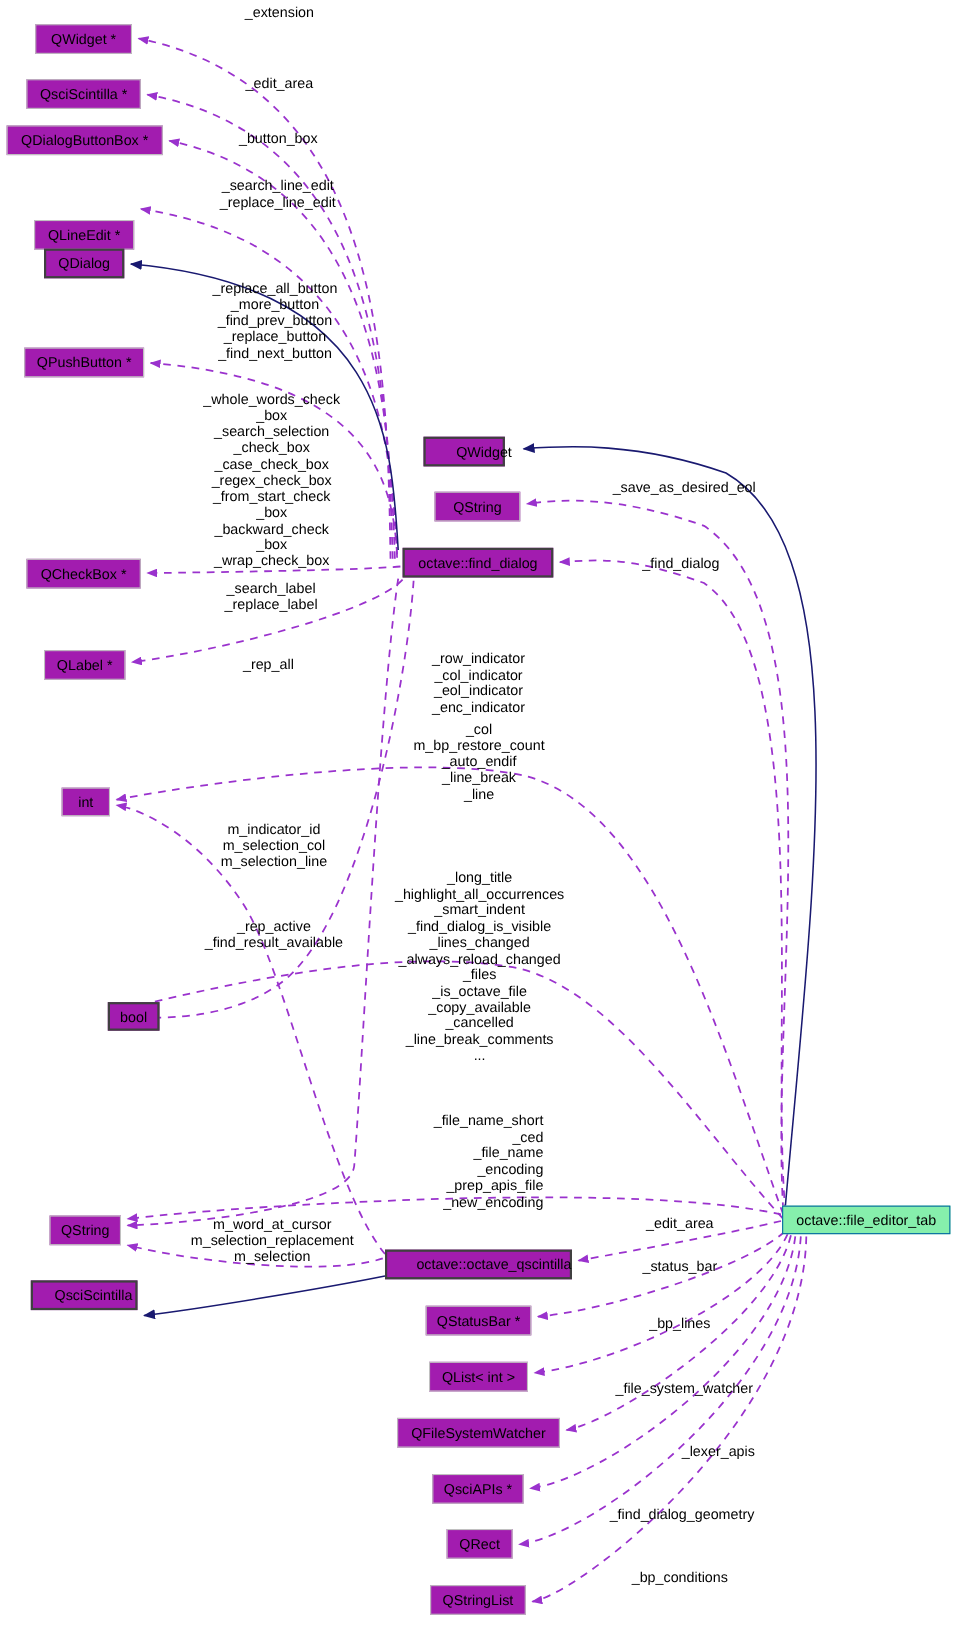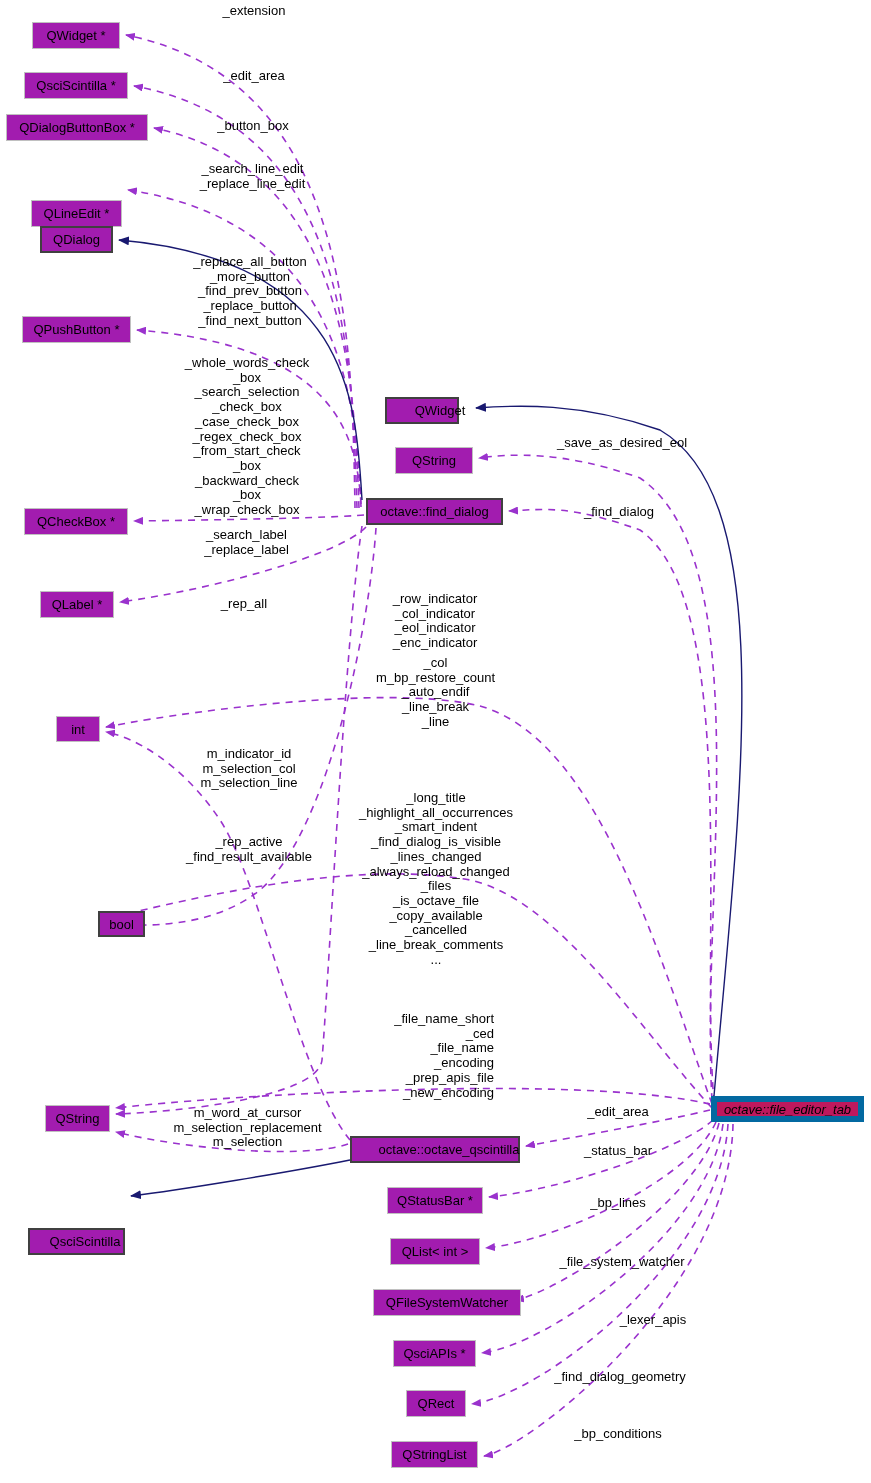--- a/index.html
+++ b/index.html
@@ -16,21 +16,21 @@
     box-sizing:border-box;
     display:flex;align-items:center;justify-content:center;
     font-size:13px;
     color:#000000;
     white-space:nowrap;
     background:#a21caf;
     border:1px solid #c0c0c0;
     line-height:1;
   }
   .node.bold{border:2px solid #404040;}
-  .node.root{border:6px solid #0369a1;background:#be185d;font-style:italic;}
+  .node.root{border:1px solid #0369a1;background:#86efac;}
   .elabel{
     position:absolute;
     font-size:13px;
     color:#000000;
     white-space:pre;
     text-align:center;
     line-height:14.7px;
     background:transparent;
   }
 </style>
@@ -153,26 +153,26 @@
       <div class="node" style="left: 24px; top: 72px; width: 104px; height: 27px;">QsciScintilla *</div>
       <div class="node" style="left: 6px; top: 114px; width: 142px; height: 27px;">QDialogButtonBox *</div>
       <div class="node" style="left: 31px; top: 176px; width: 91px; height: 27px; margin-top: 24px;">QLineEdit *</div>
       <div class="node bold" style="left: 40px; top: 226px; width: 73px; height: 27px;">QDialog</div>
       <div class="node" style="left: 22px; top: 316px; width: 109px; height: 27px;">QPushButton *</div>
       <div class="node" style="left: 24px; top: 508px; width: 104px; height: 27px;">QCheckBox *</div>
       <div class="node" style="left: 40px; top: 591px; width: 74px; height: 27px;">QLabel *</div>
       <div class="node" style="left: 56px; top: 716px; width: 44px; height: 26px;">int</div>
       <div class="node bold" style="left: 54px; top: 911px; width: 47px; height: 26px; margin-left: 44px;">bool</div>
       <div class="node" style="left: 45px; top: 1105px; width: 65px; height: 27px;">QString</div>
-      <div class="node bold" style="left: 28px; top: 1228px; width: 97px; height: 27px; padding-left: 17px;">QsciScintilla</div>
+      <div class="node bold" style="left: 28px; top: 1164px; width: 97px; height: 27px; padding-left: 17px;">QsciScintilla</div>
       <div class="node bold" style="left: 385px; top: 397px; width: 74px; height: 27px; padding-left: 36px;">QWidget</div>
       <div class="node" style="left: 395px; top: 447px; width: 78px; height: 27px;">QString</div>
       <div class="node bold" style="left: 366px; top: 498px; width: 137px; height: 27px;">octave::find_dialog</div>
       <div class="node bold" style="left: 350px; top: 1136px; width: 170px; height: 27px; padding-left: 28px;">octave::octave_qscintilla</div>
       <div class="node" style="left: 387px; top: 1187px; width: 96px; height: 27px;">QStatusBar *</div>
       <div class="node" style="left: 390px; top: 1238px; width: 90px; height: 27px;">QList&lt; int &gt;</div>
-      <div class="node" style="left: 361px; top: 1289px; width: 148px; height: 27px; margin-left: 12px;">QFileSystemWatcher</div>
+      <div class="node" style="left: 361px; top: 1289px; width: 148px; height: 27px;">QFileSystemWatcher</div>
       <div class="node" style="left: 393px; top: 1340px; width: 83px; height: 27px;">QsciAPIs *</div>
       <div class="node" style="left: 406px; top: 1390px; width: 60px; height: 27px;">QRect</div>
       <div class="node" style="left: 391px; top: 1441px; width: 87px; height: 27px;">QStringList</div>
       <div class="node root" style="left: 711px; top: 1096px; width: 153px; height: 26px;">octave::file_editor_tab</div>
     </div>
 </div>
 
 </body></html>

